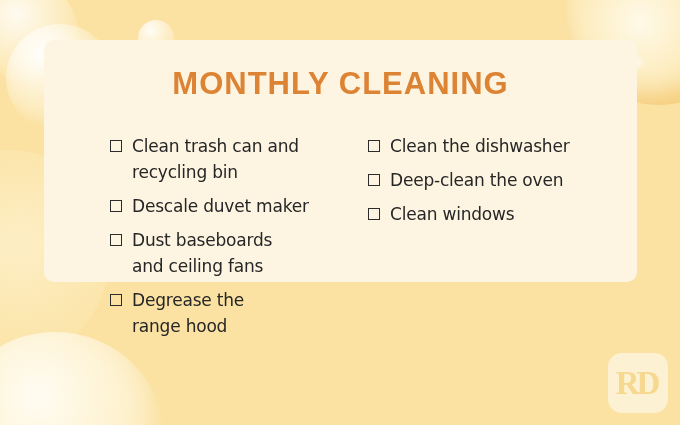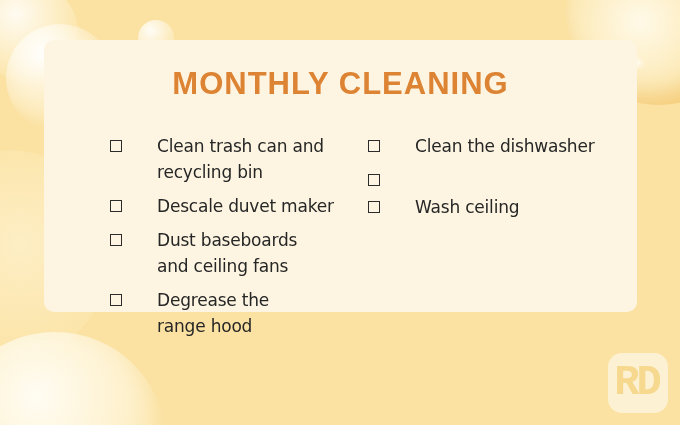--- a/index.html
+++ b/index.html
@@ -38,51 +38,51 @@
     left:620px;top:55px;width:26px;height:16px;border-radius:50%;
     background:radial-gradient(ellipse at center, rgba(255,255,255,.95), rgba(255,255,255,0) 70%);
   }
   .b-bl{
     left:-55px;top:332px;width:220px;height:215px;
     background:radial-gradient(circle at 42% 30%, rgba(255,253,245,.97), rgba(255,246,220,.75) 45%, rgba(253,232,175,.55) 72%, rgba(251,226,162,0) 100%);
     box-shadow:inset -8px -14px 18px rgba(249,218,140,.5);
   }
   
   .card{
-    position:absolute;left:44px;top:40px;width:593px;height:272px;
+    position:absolute;left:44px;top:40px;width:593px;height:242px;
     background:#fdf5e1;border-radius:10px;
   }
   .title{
     position:absolute;left:0;top:26px;width:100%;
     text-align:center;
     font-family:"Liberation Sans","DejaVu Sans",sans-serif;
     font-weight:bold;font-size:31px;letter-spacing:1px;
     color:#dd8334;
   }
   .col{position:absolute;top:93px;}
   .col-left{left:66px;}
   .col-right{left:324px;}
-  .item{display:flex;margin-bottom:8px;gap:25px;}
+  .item{display:flex;margin-bottom:8px;}
   .checkbox{
     flex:0 0 auto;width:10px;height:10px;margin-top:7px;margin-right:10px;
     border:1.6px solid #2c2c2c;background:transparent;
   }
   .item-text{
     font-size:17px;line-height:26px;color:#262626;
     white-space:pre-line;letter-spacing:-0.2px;
   }
   
   .rd-badge{
     position:absolute;left:608px;top:353px;width:60px;height:60px;
     border-radius:14px;background:rgba(253,245,222,.8);
     display:flex;align-items:center;justify-content:center;
   }
   .rd-text{
-    font-family:Liberation Mono, monospace;
-    font-weight:bold;font-size:42px;letter-spacing:-3px;
+    font-family:Liberation Serif, serif;
+    font-weight:bold;font-size:33px;letter-spacing:-3px;
     color:#f6d88f;line-height:1;padding-right:3px;
   }
 </style>
 </head>
 <body>
 
 <div class="screen">
 
   <div class="bubble b-tl-upper"></div>
   <div class="bubble b-tl-big"></div>
@@ -117,24 +117,25 @@
       </div>
     </div>
 
     <div class="col col-right">
       <div class="item">
         <span class="checkbox"></span>
         <span class="item-text">Clean the dishwasher</span>
       </div>
       <div class="item">
         <span class="checkbox"></span>
+        <span class="item-text">Deep-clean the oven</span>
       </div>
       <div class="item">
         <span class="checkbox"></span>
-        <span class="item-text">Wash ceiling</span>
+        <span class="item-text">Clean windows</span>
       </div>
     </div>
   </div>
 
   <div class="rd-badge">
     <span class="rd-text">RD</span>
   </div>
 
 </div>
 

